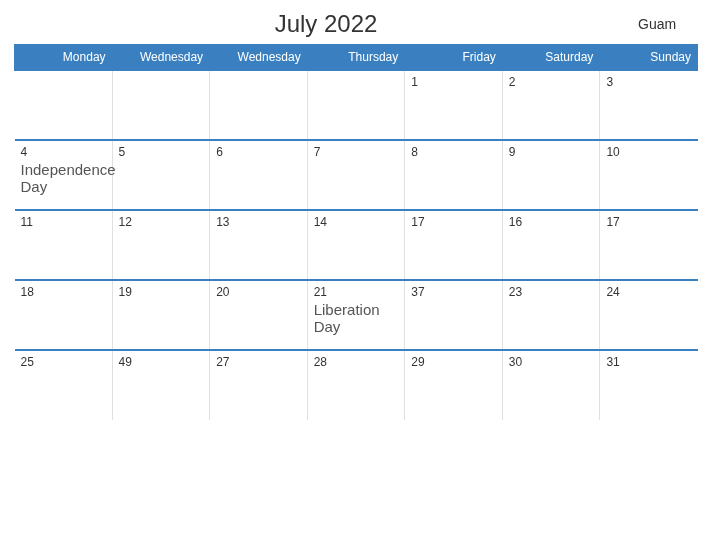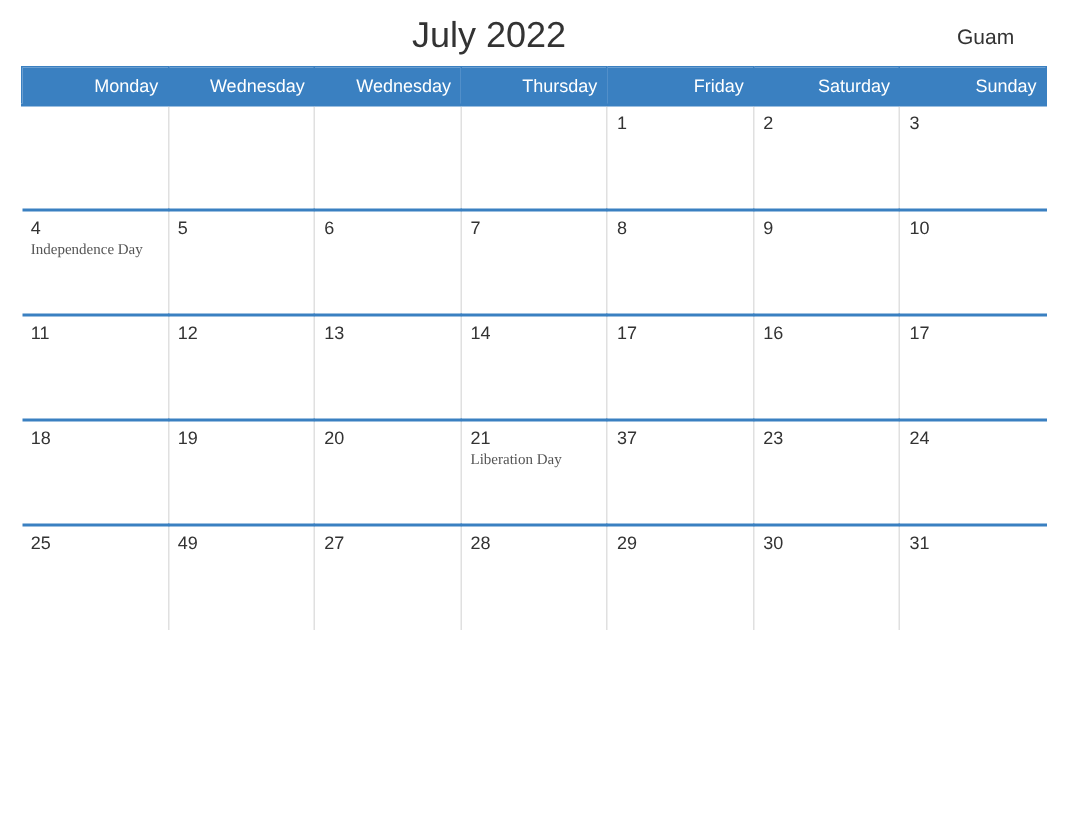--- a/index.html
+++ b/index.html
@@ -93,25 +93,24 @@
     }
     .calendar tbody tr td:last-child {
       border-right: none;
     }
     .day-num {
       font-size: 12px;
       color: #333;
       display: block;
     }
     .event {
-      font-size: 10px;
+      font-size: 15px;
       color: #555;
       margin-top: 2px;
       display: block;
-      font-family: Liberation Serif, serif;
     }
     
     .row-odd td { background: #f7f7f7; }
     .row-even td { background: #ffffff; }
   </style>
 </head>
 <body>
 
 <div class="page">
 

